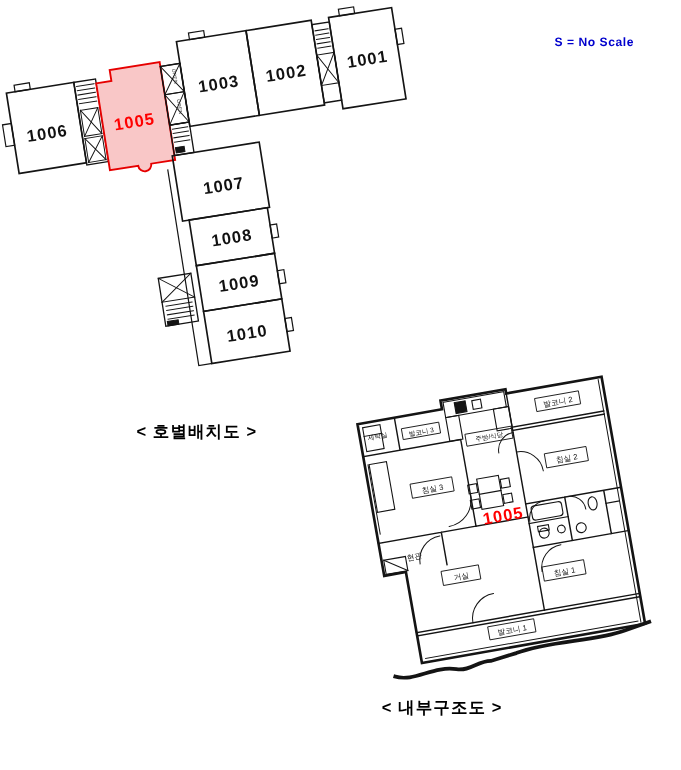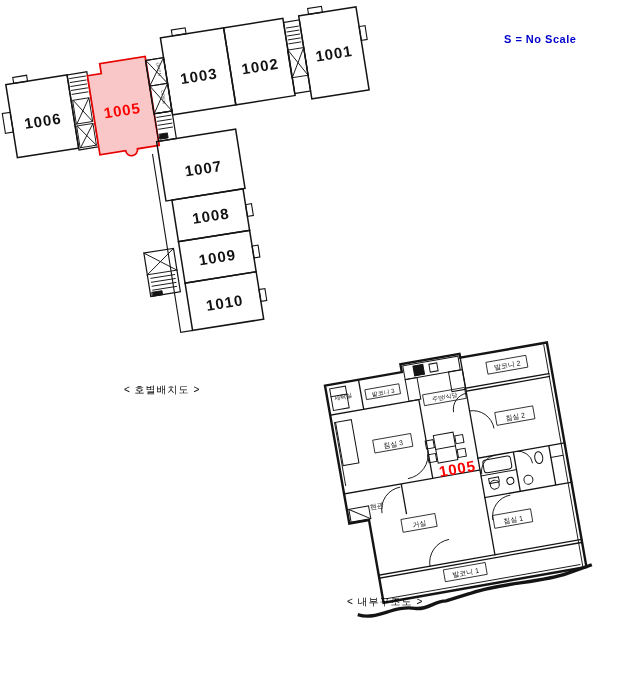--- a/index.html
+++ b/index.html
@@ -3,25 +3,25 @@
 <meta charset="utf-8">
 <style>
   html,body{margin:0;padding:0;}
   body{
     width:619px;height:700px;background:#ffffff;overflow:hidden;position:relative;
     font-family:"Liberation Sans", sans-serif;
   }
   #stage{position:absolute;left:0;top:0;width:619px;height:700px;}
   svg{position:absolute;left:0;top:0;}
   .caption{
-    position:absolute;font-weight:normal;font-size:10px;color:#000;
+    position:absolute;font-weight:bold;font-size:15px;color:#000;
     letter-spacing:1px;white-space:nowrap;
   }
   #caption-building{left:124px;top:383px;}
-  #caption-interior{left:347px;top:595px;}
+  #caption-interior{left:347px;top:634px;}
   #scale-note{
     position:absolute;left:504px;top:33px;color:#0000cd;font-weight:bold;
     font-size:11px;letter-spacing:0.5px;white-space:nowrap;
   }
   .unit-num{font-size:15px;font-weight:bold;fill:#111;letter-spacing:1px;stroke:none;}
   .unit-num-red{font-size:15px;font-weight:bold;letter-spacing:1px;stroke:none;}
   .room-lbl{font-size:7px;fill:#111;stroke:none;}
   .room-lbl-sm{font-size:6px;fill:#111;stroke:none;}
   .open-lbl{font-size:4.5px;fill:#333;stroke:none;letter-spacing:0.3px;}
 </style>

